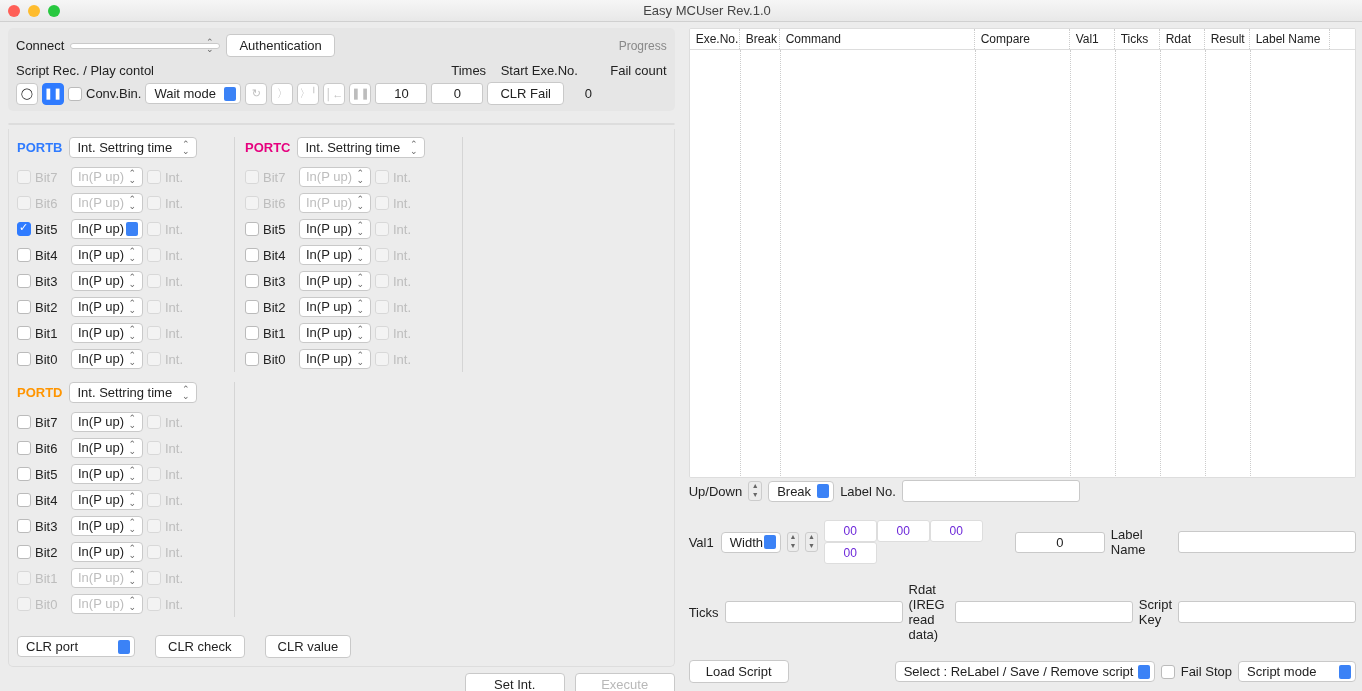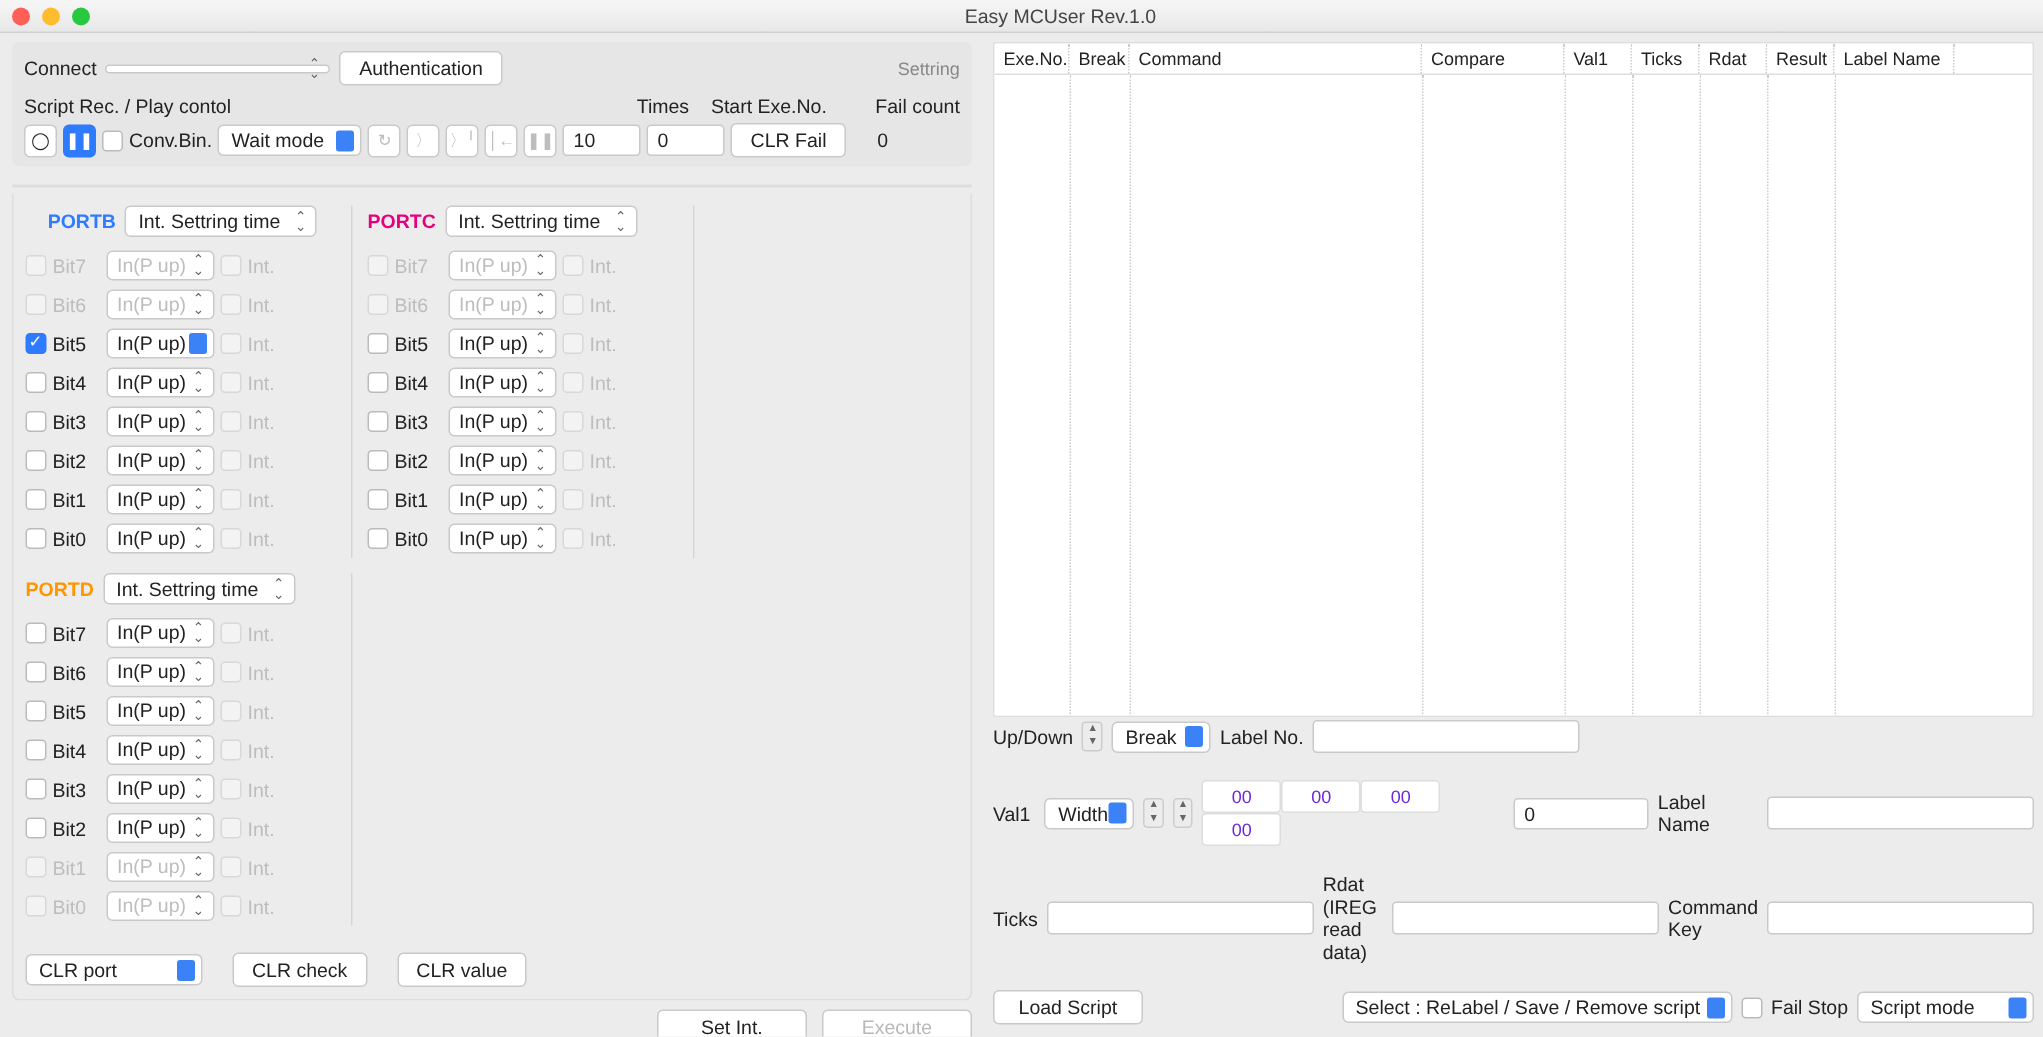--- a/index.html
+++ b/index.html
@@ -12,21 +12,21 @@
 .left { width: 700px; padding: 6px 8px 8px 8px; display: flex; flex-direction: column; gap: 4px; }
 .right { flex: 1; display: flex; flex-direction: column; padding: 6px 6px 8px 6px; }
 .row { display: flex; align-items: center; gap: 6px; }
 .lbl { font-size: 13px; }
 .btn { background: #fff; border: 1px solid #c9c9c9; border-radius: 4px; padding: 3px 12px; font-size: 13px; }
 .btn.ghost { color: #b8b8b8; }
 .select { background: #fff; border: 1px solid #c9c9c9; border-radius: 4px; padding: 2px 18px 2px 8px; font-size: 13px; position: relative; display: inline-flex; align-items: center; }
 .select::after { content: ""; position: absolute; right: 4px; top: 50%; width: 12px; height: 14px; transform: translateY(-50%); background: #3b82f6; border-radius: 2px; }
 .select.plain::after { background: transparent; }
 .select .chev { position: absolute; right: 6px; color: #666; font-size: 9px; line-height: 7px; }
-.input { background: #fff; border: 1px solid #c9c9c9; border-radius: 3px; padding: 2px 6px; font-size: 13px; text-align: left; }
+.input { background: #fff; border: 1px solid #c9c9c9; border-radius: 3px; padding: 2px 6px; font-size: 13px; text-align: center; }
 .chk { width: 14px; height: 14px; border: 1px solid #bbb; border-radius: 3px; background: #fff; display: inline-block; vertical-align: middle; }
 .chk.on { background: #2f7bff; border-color: #2f7bff; position: relative; }
 .chk.on::after { content: "✓"; color: #fff; font-size: 11px; position: absolute; left: 1px; top: -2px; }
 .topgrid { background: #e6e6e6; border-radius: 5px; padding: 6px 8px; }
 .progresslbl { color: #888; font-size: 12px; }
 .pbar { width: 140px; height: 12px; border: 1px solid #ccc; border-radius: 6px; background: #f4f4f4; }
 .playbox { display: flex; align-items: center; gap: 4px; margin-top: 4px; }
 .playbtn { width: 22px; height: 22px; border: 1px solid #c9c9c9; border-radius: 4px; background: #fff; display: inline-flex; align-items: center; justify-content: center; font-size: 11px; }
 .playbtn.blue { background: #2f7bff; color: #fff; border-color: #2f7bff; }
 .ghosttxt { color: #bdbdbd; }
@@ -73,21 +73,21 @@
   <div class="left">
     <div class="topgrid">
       <div class="row">
         <span class="lbl">Connect</span>
         <div class="select plain" style="width:150px">
             <span class="chev">⌃<br>⌄</span>
           </div>
         <button class="btn">Authentication</button>
         <div style="flex:1"></div>
         <div>
-          <div class="progresslbl">Settring</div>
+          <div class="progresslbl">Progress</div>
         </div>
       </div>
       <div class="row" style="margin-top:6px">
         <span class="lbl">Script Rec. / Play contol</span>
         <div style="flex:1"></div>
         <span class="lbl" style="width:52px;text-align:center">Times</span>
         <span class="lbl" style="width:90px">Start Exe.No.</span>
         <span class="lbl" style="width:70px;text-align:right">Fail count</span>
       </div>
       <div class="playbox">
@@ -119,21 +119,21 @@
         <div class="tab">SPI</div>
         <div class="tab">Analog</div>
         <div class="tab">PWM</div>
         <div class="tab">LCD</div>
         <div class="tab">Ext.I/F</div>
         <div class="tab">Firm.</div>
       </div>
 
     <div class="piobox" id="piobox">
         <div class="portcol">
-          <div class="row" style="margin-bottom: 6px; justify-content: center;">
+          <div class="row" style="margin-bottom: 6px;">
             <span class="portlbl" style="color: rgb(47, 123, 255);">PORTB</span>
             <div class="select plain" style="width: 128px;">
               <span>Int. Settring time</span>
               <span class="chev">⌃<br>⌄</span>
             </div>
           </div>
           <div class="bitrow">
             <span class="chk" style="opacity: 0.4;"></span>
             <span class="bl dim">Bit7</span>
             <div class="select sel-sm plain">
@@ -462,21 +462,21 @@
         <span id="numcells"><span class="numcell">00</span><span class="numcell">00</span><span class="numcell">00</span><span class="numcell">00</span></span>
         <input class="input wide" value="0" style="">
         <span class="rl">Label Name</span>
         <input class="txinput" style="flex: 0 0 120px;">
       </div>
       <div class="rrow">
         <span class="rl" style="width:34px">Ticks</span>
         <input class="txinput" style="flex: 0 0 66px;">
         <span class="rl">Rdat (IREG read data)</span>
         <input class="txinput" style="flex: 0 0 176px;">
-        <span class="rl">Command Key</span>
+        <span class="rl">Script Key</span>
         <input class="txinput" style="flex: 0 0 120px;">
       </div>
       <div class="rrow">
         <button class="btn" style="width:100px">Load Script</button>
         <div style="flex:1"></div>
         <div class="select" style="width:260px">
             <span>Select : ReLabel / Save / Remove script</span>
           </div>
         <span class="chk"></span>
         <span class="rl">Fail Stop</span>

